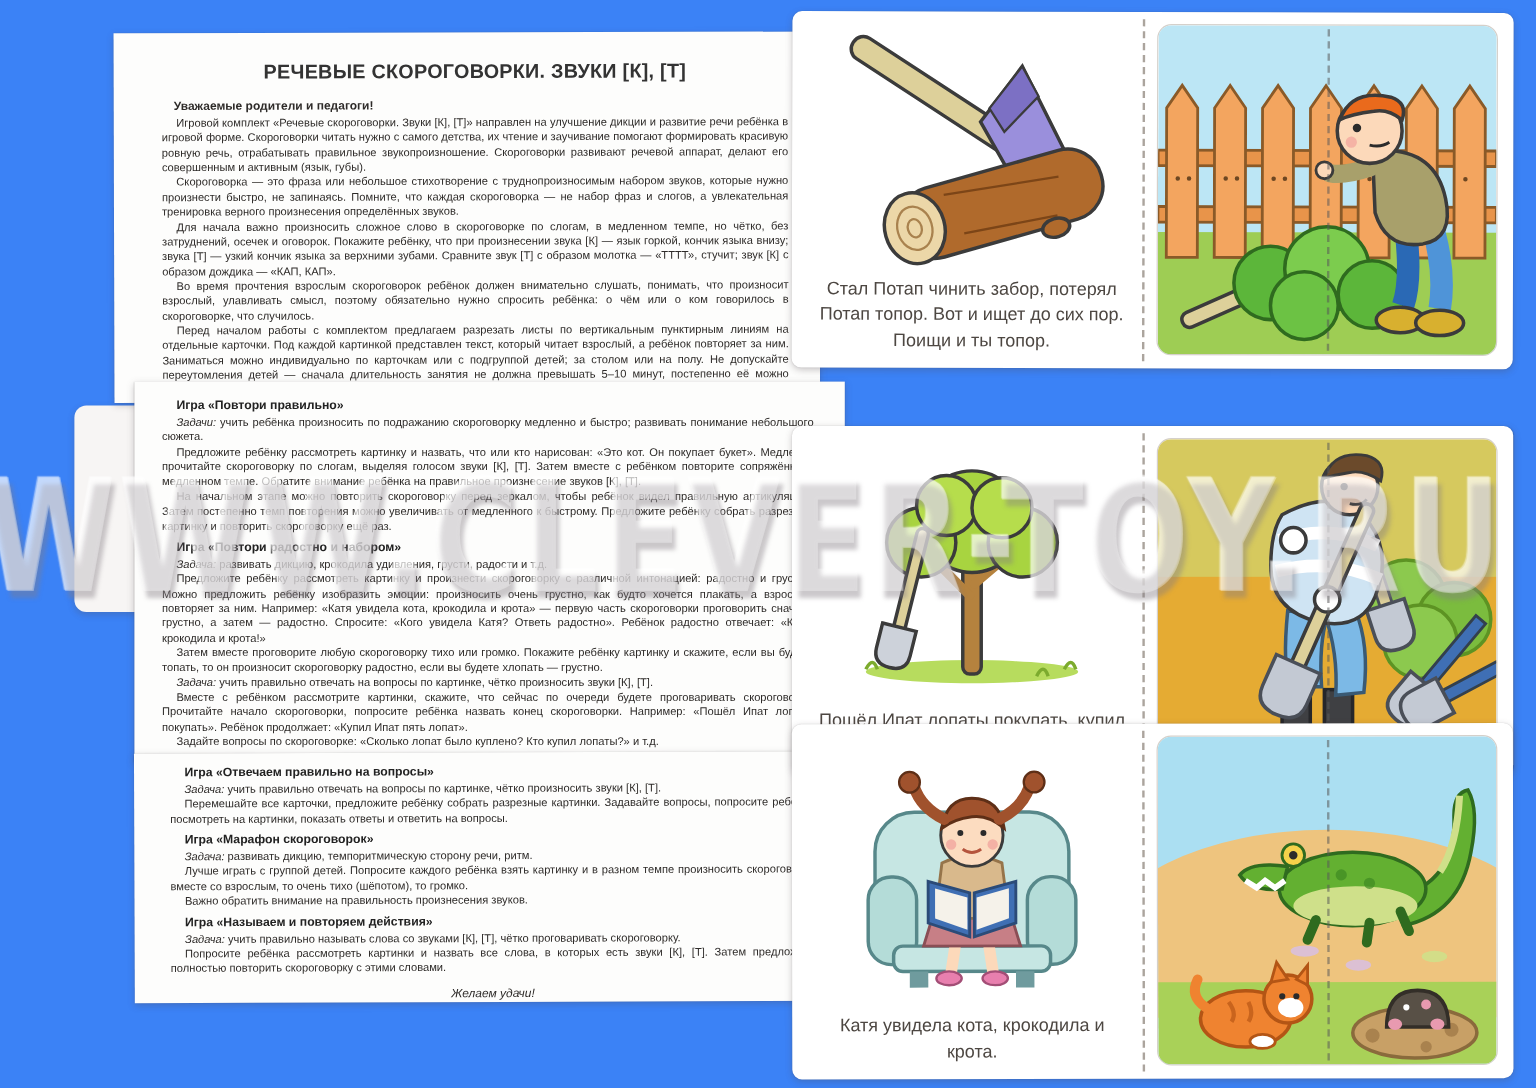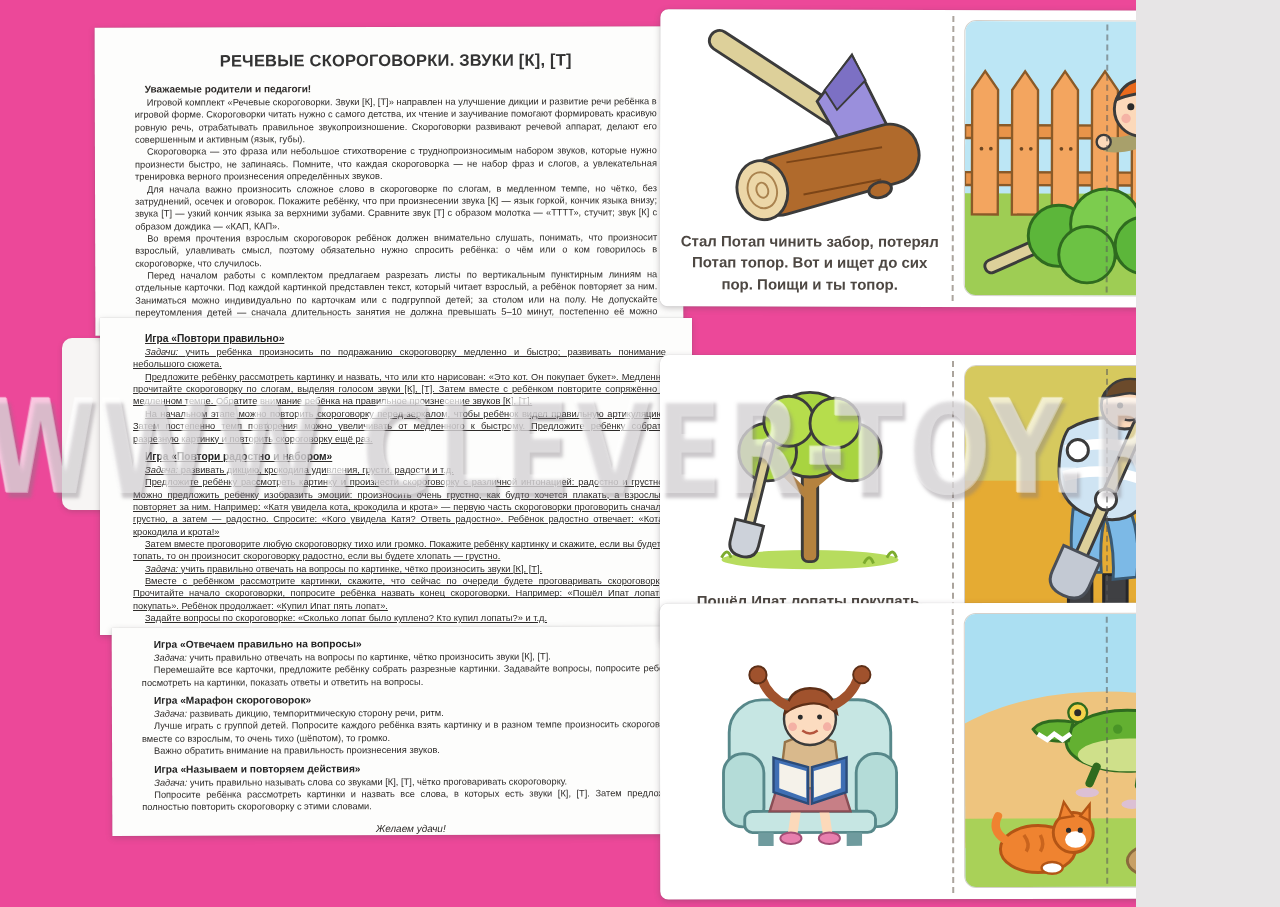--- a/index.html
+++ b/index.html
@@ -1,39 +1,39 @@
 <!DOCTYPE html>
 <html><head>
 <meta charset="utf-8">
 <style>
   html,body{margin:0;padding:0;background:#e7e5e6;}
-  .stage{position:relative;width:1136px;height:907px;background:#ec4899;overflow:hidden;
+  .stage{position:relative;width:1280px;height:907px;background:#3b82f6;overflow:hidden;
          font-family:"Liberation Sans",sans-serif;color:#2e2b29;}
   .sheet{position:absolute;background:#fdfdfc;box-sizing:border-box;z-index:2;
          box-shadow:0 2px 6px rgba(80,70,75,.28),0 0 1px rgba(0,0,0,.2);overflow:hidden;}
   .sheet1{left:95px;top:27px;width:588px;height:308px;padding:24px 26px 0 40px;transform:rotate(-.15deg);}
-  .sheet2{left:100px;top:318px;width:592px;height:317px;padding:15px 26px 0 33px;text-decoration:underline;}
+  .sheet2{left:112px;top:318px;width:592px;height:317px;padding:15px 26px 0 23px;}
   .sheet3{left:112px;top:627px;width:593px;height:208px;padding:11px 26px 0 30px;transform:rotate(-.2deg);}
   .flap{position:absolute;left:62px;top:338px;width:58px;height:172px;background:#f7f5f4;z-index:1;
         border-radius:10px 0 0 10px;box-shadow:0 2px 5px rgba(80,70,75,.25);}
   h1{font-size:16.5px;text-align:center;margin:0 0 13px 0;color:#333;letter-spacing:.2px;}
   .greet{font-weight:bold;font-size:10px;margin:0 0 2px 0;text-indent:10px;}
   p.body{font-size:9.3px;line-height:1.33;margin:0;text-align:justify;text-indent:12px;}
   h2{font-size:10.2px;margin:6px 0 2px 0;text-indent:12px;color:#222;}
   .sheet h2:first-child{margin-top:0;}
   p.task i{font-style:italic;}
   .closing{font-size:10px;font-style:italic;text-align:center;margin:10px 0 0 0;}
   .card{position:absolute;left:660px;width:601px;background:#fff;border-radius:8px;z-index:10;
         box-shadow:0 2px 6px rgba(80,70,75,.3),0 0 1px rgba(0,0,0,.2);display:flex;box-sizing:border-box;}
   .card1{top:10px;height:297px;transform:rotate(.15deg);}
   .card2{top:311px;height:290px;margin-top:44px;}
   .card3{top:603px;height:296px;transform:rotate(-.1deg);}
   .card-left{width:292px;display:flex;flex-direction:column;box-sizing:border-box;padding:10px 4px 12px 12px;}
   .illus{flex:1;display:flex;align-items:center;justify-content:center;}
-  .caption{margin:2px 0 0 0;font-size:15px;font-weight:bold;color:#4d4742;text-align:center;line-height:1.42;padding:0 6px;}
+  .caption{margin:2px 0 0 0;font-size:15px;font-weight:normal;color:#4d4742;text-align:center;line-height:1.42;padding:0 6px;}
   .cutline{width:0;border-left:2px dashed #aba49d;margin:6px 0;}
   .card-right{flex:1;display:flex;}
   .picture{flex:1;margin:10px 13px 11px 10px;border-radius:12px;border:1px solid #d5d0ca;position:relative;overflow:hidden;}
   .picture svg{position:absolute;inset:0;width:100%;height:100%;}
   .pic-cut{position:absolute;top:3px;bottom:3px;left:50%;width:0;border-left:2px dashed rgba(90,90,90,.55);}
   .watermark{position:absolute;left:-14px;top:372px;width:1320px;z-index:60;pointer-events:none;
              font-family:"DejaVu Sans",sans-serif;font-weight:800;font-size:100px;letter-spacing:3px;
              white-space:nowrap;transform:scaleY(1.3);transform-origin:top left;
              color:rgba(255,255,255,.34);
              text-shadow:3px 4px 3px rgba(130,125,130,.42),-1px -1px 1px rgba(255,255,255,.55);}
@@ -261,20 +261,21 @@
             <circle cx="112" cy="80" r="4.5" fill="#f2a9a0" opacity=".85"></circle>
             <circle cx="148" cy="80" r="4.5" fill="#f2a9a0" opacity=".85"></circle>
             <path d="M92 112 L128 122 L128 160 L92 148 Z" fill="#3f6fb4" stroke="#27496m" stroke-width="0"></path>
             <path d="M92 112 L128 122 L128 160 L92 148 Z" fill="#3f6fb4" stroke="#2b4b78" stroke-width="2.5"></path>
             <path d="M168 112 L132 122 L132 160 L168 148 Z" fill="#3f6fb4" stroke="#2b4b78" stroke-width="2.5"></path>
             <path d="M98 118 L126 126 L126 154 L98 144 Z" fill="#f5f2ea"></path>
             <path d="M162 118 L134 126 L134 154 L162 144 Z" fill="#f5f2ea"></path>
           </g>
         </svg>
       </div>
+      <p class="caption">Катя увидела кота, крокодила и крота.</p>
     </div>
     <div class="cutline"></div>
     <div class="card-right">
       <div class="picture">
         <svg viewBox="0 0 240 240" preserveAspectRatio="xMidYMid slice">
           <rect width="240" height="240" fill="#abdff2"></rect>
           <ellipse cx="120" cy="150" rx="160" ry="80" fill="#eec47e"></ellipse>
           <rect y="178" width="240" height="62" fill="#a9d158"></rect>
           <g>
             <path d="M168 118 q44 -10 42 -58 q0 -16 10 -18 q8 14 2 44 q-8 44 -48 52 Z" fill="#63b031" stroke="#2f6b1f" stroke-width="2.5"></path>

